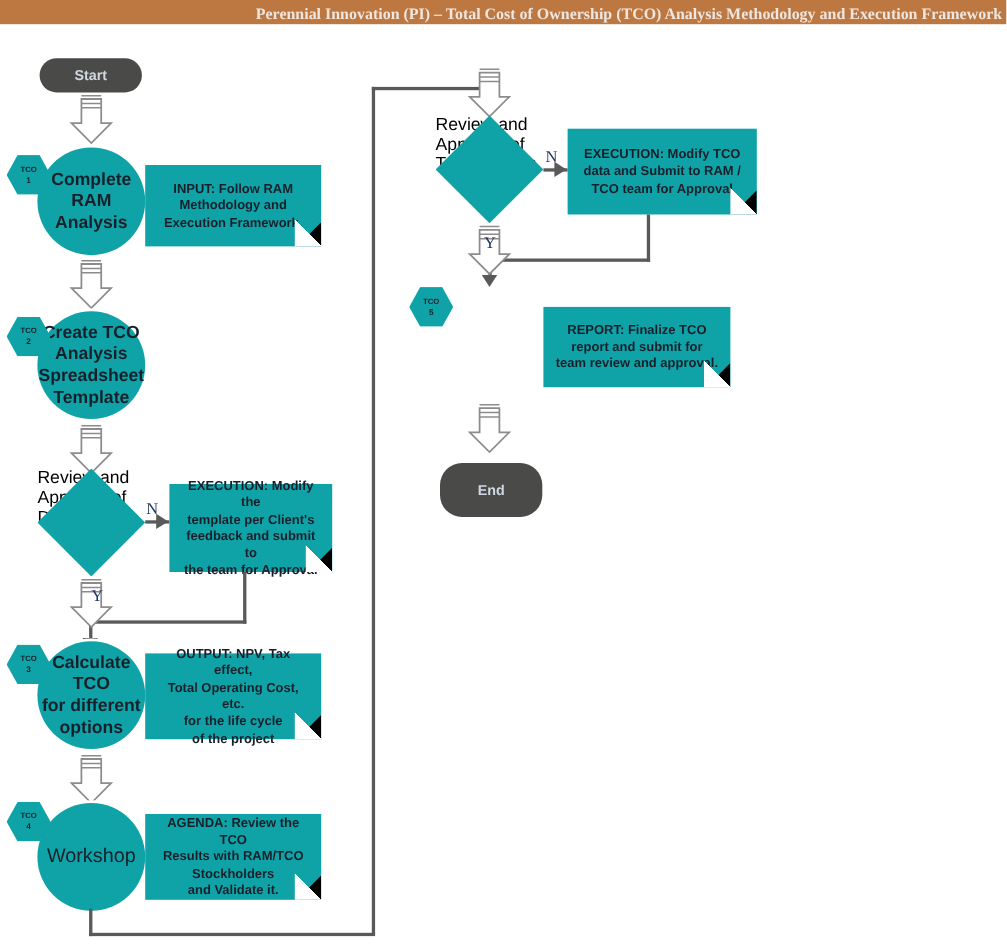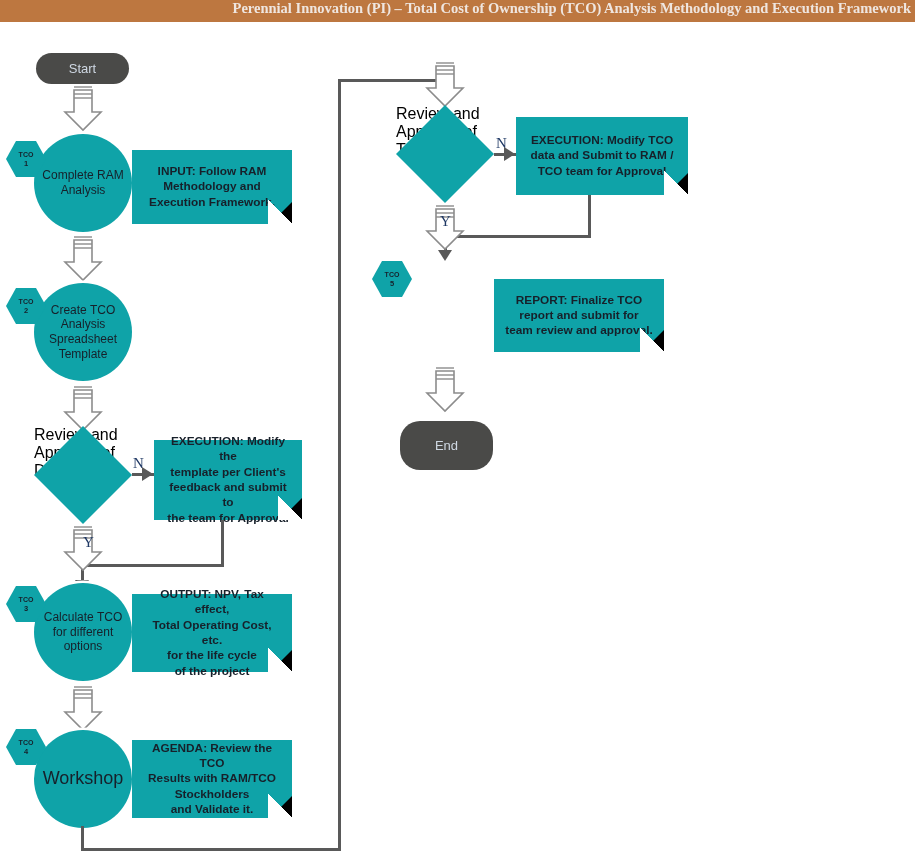--- a/index.html
+++ b/index.html
@@ -2,36 +2,36 @@
 <html><head>
 <meta charset="utf-8">
 <style>
   html,body{margin:0;padding:0;background:#ffffff;}
   body{width:915px;height:858px;overflow:hidden;
        font-family:"Liberation Sans",sans-serif;}
   #canvas{position:relative;width:915px;height:858px;background:#fff;}
 
   
   .titlebar{position:absolute;left:0;top:0;width:915px;height:22px;
-            background:#bd7740;display:flex;align-items:flex-start;
+            background:#bd7740;display:flex;align-items:flex-end;
             justify-content:flex-end;box-sizing:border-box;padding-right:4px;}
   .titlebar span{font-family:"Liberation Serif",serif;font-weight:bold;
             font-size:14.5px;color:#efe6e0;white-space:nowrap;letter-spacing:0px;}
 
   
   .n{position:absolute;box-sizing:border-box;}
 
   
   .term{background:#4a4a48;border-radius:20px;display:flex;align-items:center;
-        justify-content:center;color:#cfd8e3;font-weight:normal;font-size:13px;}
+        justify-content:center;color:#cfd8e3;font-weight:bold;font-size:13px;}
 
   
   .circ{background:#0fa3a8;border-radius:50%;display:flex;align-items:center;
         justify-content:center;text-align:center;color:#17202a;
-        font-size:12px;font-weight:400;line-height:1.22;padding:4px;
+        font-size:16px;font-weight:700;line-height:1.22;padding:4px;
         box-shadow:0 0 0 2.5px #ffffff;}
   .circ.big{font-size:18px;font-weight:normal;}
 
   
   .dia{background:#0fa3a8;}
 
   
   .note{background:#0fa3a8;display:flex;align-items:center;justify-content:center;
         text-align:center;color:#17202a;font-size:11.8px;font-weight:bold;
         line-height:1.3;padding:6px 10px;overflow:visible;}

